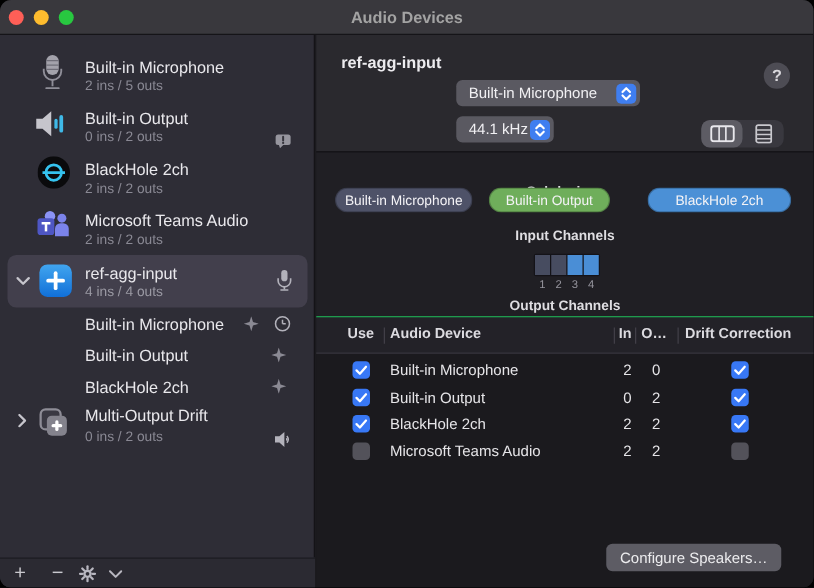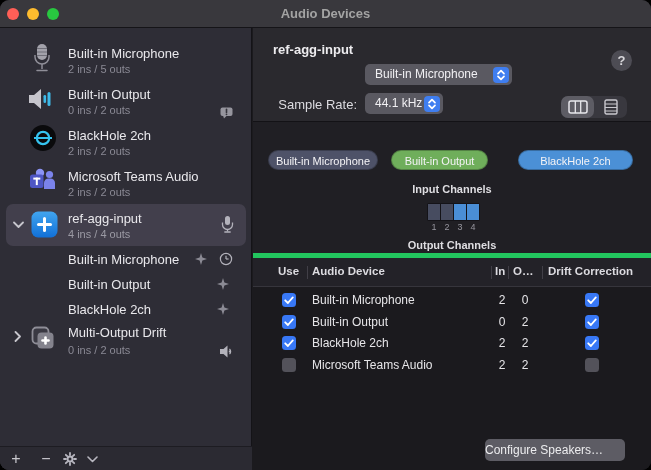--- a/index.html
+++ b/index.html
@@ -19,21 +19,21 @@
   .srow .t{position:absolute;left:68px;font-size:13px;font-weight:500;color:#e9e8ec;white-space:nowrap;}
   .srow .s{position:absolute;left:68px;font-size:11px;color:#8a8994;white-space:nowrap;}
   .selrow{position:absolute;left:6px;top:176px;width:240px;height:42px;background:#423f4c;border-radius:7px;}
   .subt{position:absolute;left:68px;font-size:13px;font-weight:500;color:#e9e8ec;white-space:nowrap;}
   .icon{position:absolute;}
   .toolbar{position:absolute;left:0;top:418px;width:252px;height:24px;background:#2b2a32;border-top:1px solid #1d1c22;}
   .tbtn{position:absolute;top:0;width:18px;height:24px;line-height:23px;text-align:center;color:#c9c8ce;font-size:16px;}
   
   .main-top{position:absolute;left:253px;top:28px;width:398px;height:93px;background:#2a292e;}
   .main-mid{position:absolute;left:253px;top:121px;width:398px;height:132px;background:#201f24;border-top:1px solid #131216;box-sizing:border-box;}
-  .main-table{position:absolute;left:253px;top:253px;width:398px;height:217px;background:#1b1a1e;border-top:5px solid #22c55e;box-sizing:border-box;}
+  .main-table{position:absolute;left:253px;top:253px;width:398px;height:217px;background:#1b1a1e;border-top:1px solid #22c55e;box-sizing:border-box;}
   .ptitle{position:absolute;left:20px;top:14px;font-size:13px;font-weight:700;color:#edecef;}
   .help{position:absolute;left:358px;top:22px;width:21px;height:21px;border-radius:50%;background:#4d4c54;
         color:#d9d8dc;font-size:13px;font-weight:700;text-align:center;line-height:21px;}
   .flabel{position:absolute;left:14px;width:90px;text-align:right;font-size:13px;color:#dcdbe0;}
   .popup{position:absolute;height:21px;background:#5a5961;border-radius:5px;color:#f1f0f3;font-size:12px;}
   .popup .pv{position:absolute;left:10px;top:0;line-height:21px;white-space:nowrap;}
   .stepper{position:absolute;right:3px;top:2.5px;width:16px;height:16px;border-radius:4px;background:#3f7ef0;}
   .seg{position:absolute;left:308px;top:68px;width:66px;height:22px;background:#39383f;border-radius:7px;}
   .seg .on{position:absolute;left:0;top:0;width:33px;height:22px;background:#5d5c64;border-radius:7px;}
   .seg svg{position:absolute;top:4px;}
@@ -50,21 +50,21 @@
   
   .thead{position:absolute;left:0;top:0;width:398px;height:29px;background:#232228;border-bottom:1px solid #36353c;box-sizing:border-box;}
   .th{position:absolute;top:7px;font-size:11.5px;font-weight:700;color:#dcdbe0;white-space:nowrap;}
   .vsep{position:absolute;top:8px;width:1px;height:13px;background:#413f47;}
   .trow{position:absolute;left:0;width:398px;height:21px;}
   .td{position:absolute;font-size:12px;color:#e6e5e8;white-space:nowrap;top:3px;}
   .cb{position:absolute;top:3px;width:14px;height:14px;border-radius:3.5px;}
   .cb.checked{background:#3878f6;}
   .cb.un{background:#53525a;}
   .cfg{position:absolute;left:232px;top:181px;width:140px;height:22px;background:#5d5c64;border-radius:5px;
-       color:#ececee;font-size:12px;line-height:22px;}
+       color:#ececee;font-size:12px;text-align:center;line-height:22px;}
 </style>
 </head>
 <body>
 
 <div class="window">
 
   <div class="titlebar">
     <div class="tl red"></div>
     <div class="tl yellow"></div>
     <div class="tl green"></div>
@@ -224,21 +224,20 @@
     <div class="popup" style="left:112px;top:36px;width:147px;">
       <span class="pv">Built-in Microphone</span>
       <span class="stepper">
         <svg width="16" height="16" viewBox="0 0 16 16">
           <polyline points="5,6.6 8,3.6 11,6.6" fill="none" stroke="#fff" stroke-width="1.7" stroke-linecap="round" stroke-linejoin="round"></polyline>
           <polyline points="5,9.4 8,12.4 11,9.4" fill="none" stroke="#fff" stroke-width="1.7" stroke-linecap="round" stroke-linejoin="round"></polyline>
         </svg>
       </span>
     </div>
 
-    <div class="flabel" style="top:69px;">Sample Rate:</div>
     <div class="popup" style="left:112px;top:65px;width:78px;">
       <span class="pv">44.1 kHz</span>
       <span class="stepper">
         <svg width="16" height="16" viewBox="0 0 16 16">
           <polyline points="5,6.6 8,3.6 11,6.6" fill="none" stroke="#fff" stroke-width="1.7" stroke-linecap="round" stroke-linejoin="round"></polyline>
           <polyline points="5,9.4 8,12.4 11,9.4" fill="none" stroke="#fff" stroke-width="1.7" stroke-linecap="round" stroke-linejoin="round"></polyline>
         </svg>
       </span>
     </div>
 

